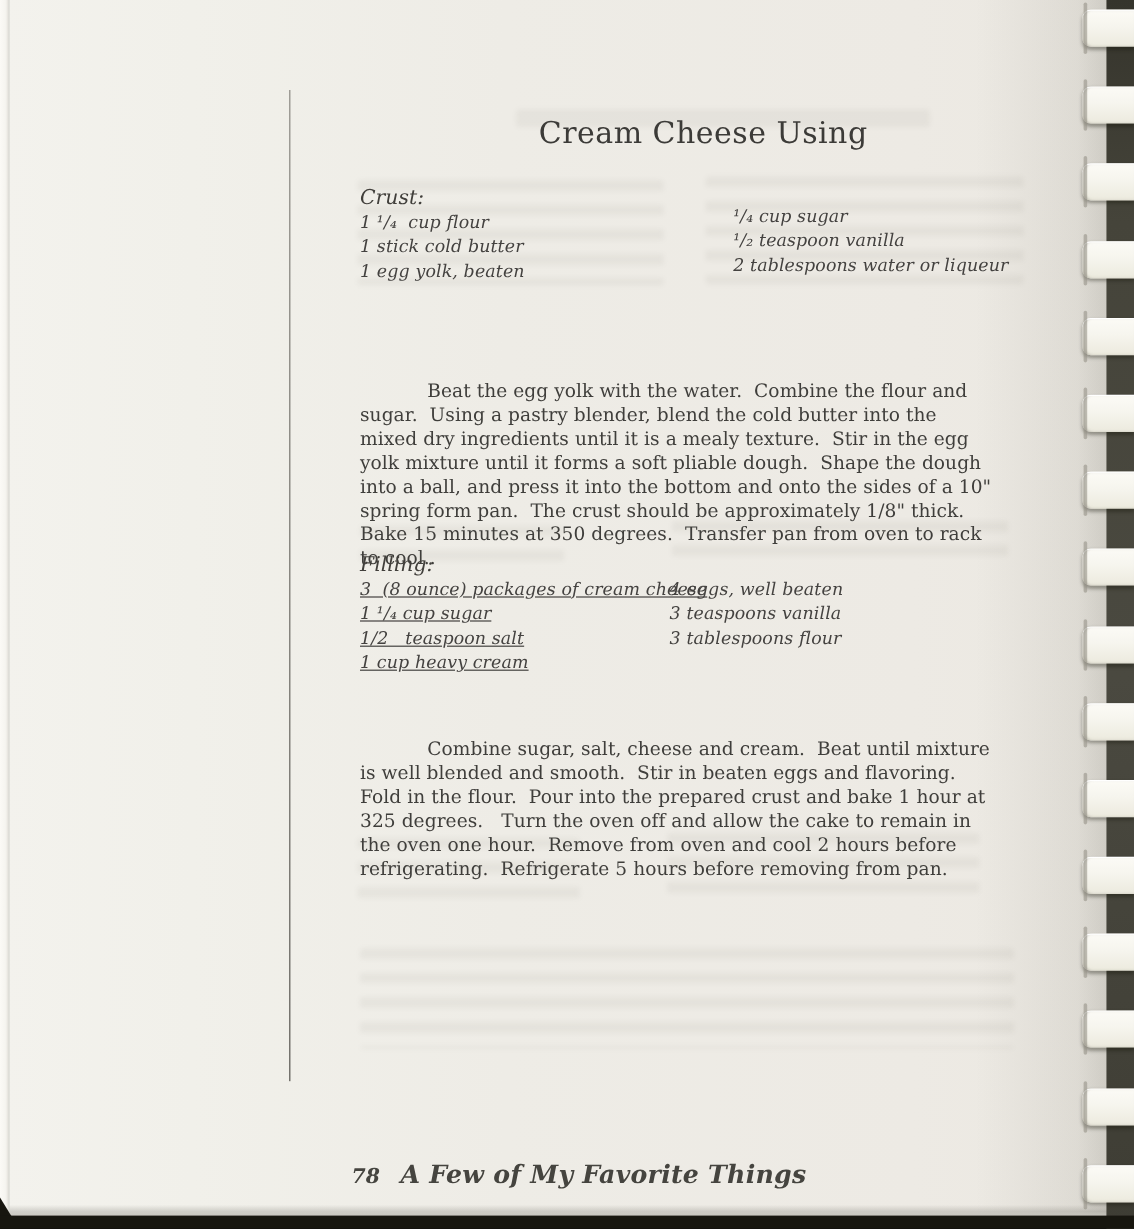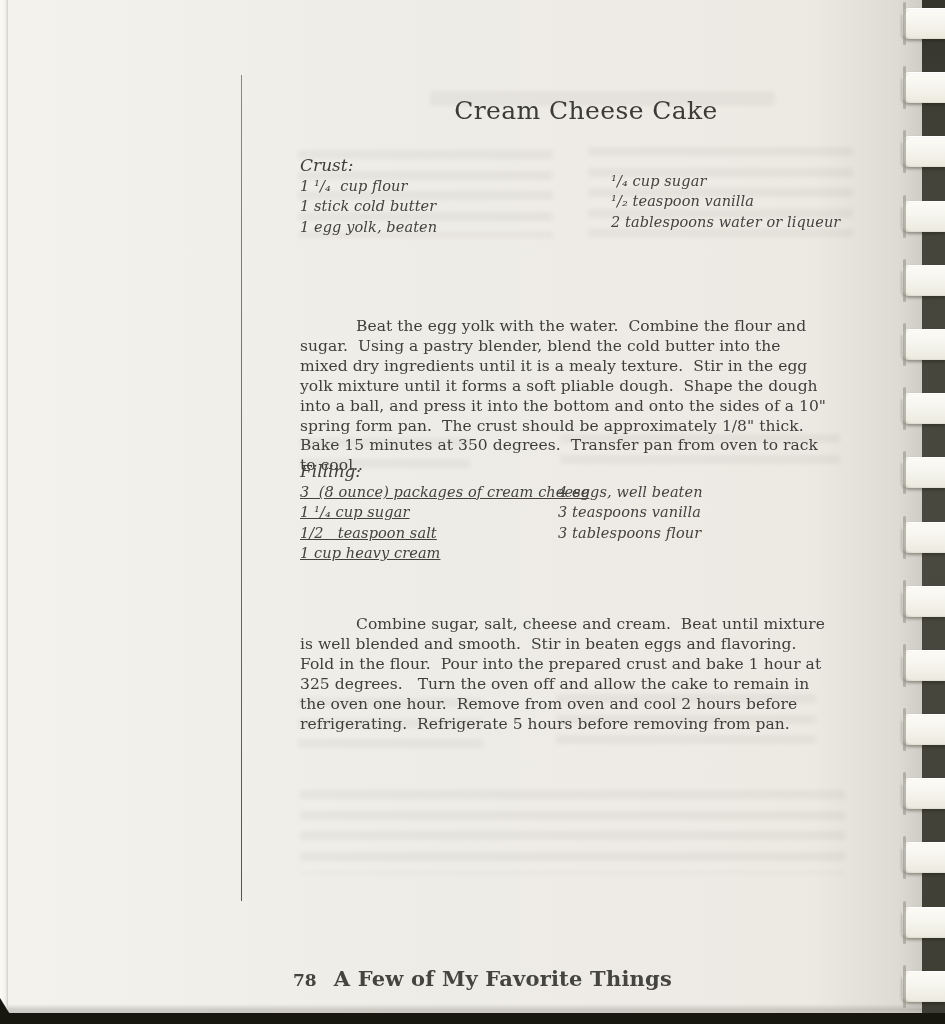--- a/index.html
+++ b/index.html
@@ -76,21 +76,21 @@
   }
   .para{
     position:absolute;left:300px;width:586px;
     font-size:15.5px;line-height:19.9px;color:#3f3e3b;letter-spacing:.05px;
     text-indent:56px;
     margin-top:40px;
   }
   .footer{
     position:absolute;left:293px;top:966px;
     display:flex;align-items:baseline;gap:17px;
-    font-weight:700;color:#45443f;text-align:right;
+    font-style:italic;font-weight:700;color:#45443f;text-align:right;
   }
   .footer .num{font-size:17px;}
   .footer .book{font-size:21px;letter-spacing:.2px;}
   
   .ghost{
     position:absolute;
     background:repeating-linear-gradient(180deg,rgba(116,113,102,.7) 0 9px,rgba(0,0,0,0) 9px 20.5px);
     filter:blur(2px);opacity:.10;border-radius:3px;
   }
   .ghost.single{background:rgba(116,113,102,.7);}
@@ -107,21 +107,21 @@
     <div class="ghost" style="left:298px;top:150px;width:255px;height:88px;"></div>
     <div class="ghost" style="left:588px;top:147px;width:265px;height:90px;"></div>
     <div class="ghost" style="left:560px;top:434px;width:280px;height:40px;"></div>
     <div class="ghost" style="left:300px;top:438px;width:170px;height:34px;"></div>
     <div class="ghost" style="left:298px;top:698px;width:185px;height:58px;"></div>
     <div class="ghost" style="left:556px;top:694px;width:260px;height:62px;"></div>
     <div class="ghost" style="left:300px;top:790px;width:545px;height:84px;"></div>
 
     <div class="rule"></div>
 
-    <h1 class="title">Cream Cheese Cake</h1>
+    <h1 class="title">Cream Cheese Using</h1>
 
     <div class="slabel" style="left:300px;top:155px;">Crust:</div>
     <div class="ing lines" style="left:300px;top:176px;">1 ¹/₄  cup flour
 1 stick cold butter
 1 egg yolk, beaten</div>
     <div class="ing lines" style="left:583px;top:171px;margin-left:28px;">¹/₄ cup sugar
 ¹/₂ teaspoon vanilla
 2 tablespoons water or liqueur</div>
 
     <div class="para lines" style="top:277px;">Beat the egg yolk with the water.  Combine the flour and

